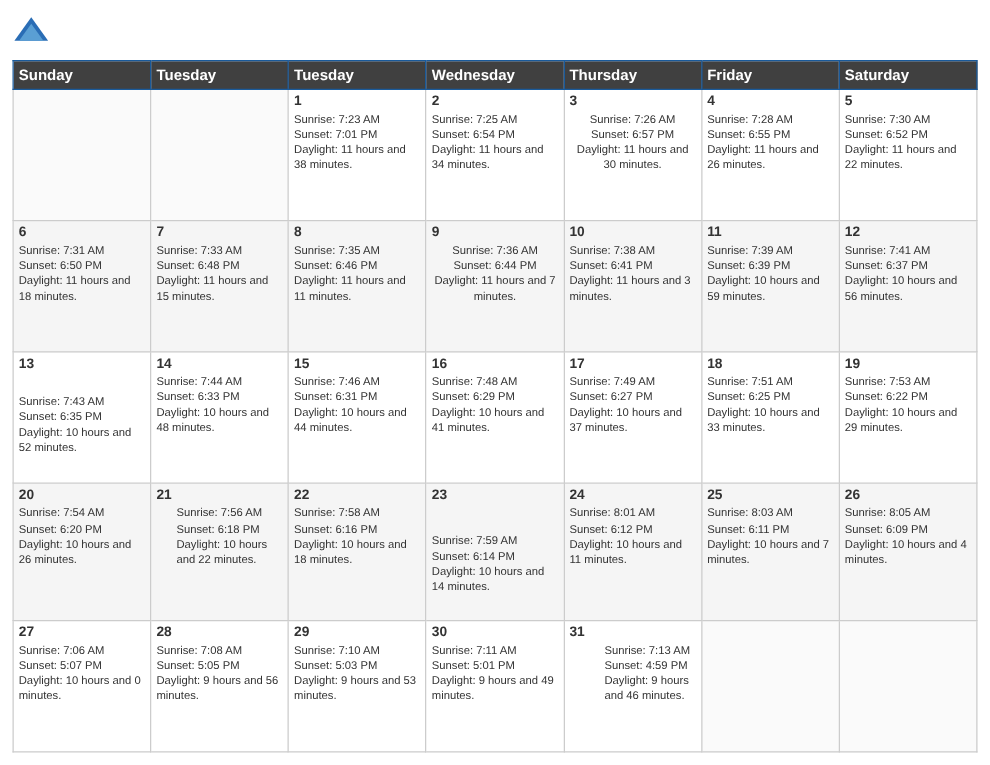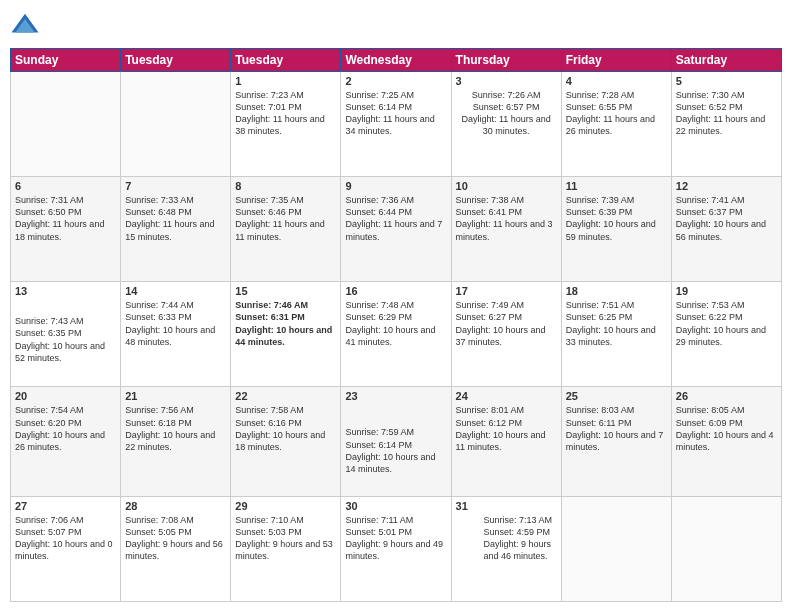--- a/index.html
+++ b/index.html
@@ -60,21 +60,21 @@
       font-size: 15px;
       color: #555;
     }
     .calendar {
       flex: 1;
       border-collapse: collapse;
       width: 100%;
       table-layout: fixed;
     }
     .calendar th {
-      background: #be185d;
+      background: #404040;
       color: #fff;
       font-size: 12px;
       padding: 4px 4px;
       text-align: left;
       border: 1px solid #1a5a9a;
       font-weight: bold;
     }
     .calendar td {
       border: 1px solid #ccc;
       vertical-align: top;
@@ -141,21 +141,21 @@
           <td class="empty"></td>
           <td>
             <span class="day-number">1</span>
             <div class="day-info" style="white-space: pre-line;">Sunrise: 7:23 AM
 Sunset: 7:01 PM
 Daylight: 11 hours and 38 minutes.</div>
           </td>
           <td>
             <span class="day-number">2</span>
             <div class="day-info" style="white-space: pre-line;">Sunrise: 7:25 AM
-Sunset: 6:14 PM
+Sunset: 6:54 PM
 Daylight: 11 hours and 34 minutes.</div>
           </td>
           <td>
             <span class="day-number">3</span>
             <div class="day-info" style="white-space: pre-line; text-align: center;">Sunrise: 7:26 AM
 Sunset: 6:57 PM
 Daylight: 11 hours and 30 minutes.</div>
           </td>
           <td>
             <span class="day-number">4</span>
@@ -184,21 +184,21 @@
 Daylight: 11 hours and 15 minutes.</div>
           </td>
           <td>
             <span class="day-number">8</span>
             <div class="day-info" style="white-space: pre-line;">Sunrise: 7:35 AM
 Sunset: 6:46 PM
 Daylight: 11 hours and 11 minutes.</div>
           </td>
           <td>
             <span class="day-number">9</span>
-            <div class="day-info" style="white-space: pre-line;">Sunrise: 7:36 AM
+            <div class="day-info" style="white-space: pre-line; text-align: center;">Sunrise: 7:36 AM
 Sunset: 6:44 PM
 Daylight: 11 hours and 7 minutes.</div>
           </td>
           <td>
             <span class="day-number">10</span>
             <div class="day-info" style="white-space: pre-line;">Sunrise: 7:38 AM
 Sunset: 6:41 PM
 Daylight: 11 hours and 3 minutes.</div>
           </td>
           <td>
@@ -222,21 +222,21 @@
 Daylight: 10 hours and 52 minutes.</div>
           </td>
           <td>
             <span class="day-number">14</span>
             <div class="day-info" style="white-space: pre-line;">Sunrise: 7:44 AM
 Sunset: 6:33 PM
 Daylight: 10 hours and 48 minutes.</div>
           </td>
           <td>
             <span class="day-number">15</span>
-            <div class="day-info" style="white-space: pre-line; font-weight: bold;">Sunrise: 7:46 AM
+            <div class="day-info" style="white-space: pre-line;">Sunrise: 7:46 AM
 Sunset: 6:31 PM
 Daylight: 10 hours and 44 minutes.</div>
           </td>
           <td>
             <span class="day-number">16</span>
             <div class="day-info" style="white-space: pre-line;">Sunrise: 7:48 AM
 Sunset: 6:29 PM
 Daylight: 10 hours and 41 minutes.</div>
           </td>
           <td>
@@ -260,21 +260,21 @@
         </tr>
         <tr>
           <td>
             <span class="day-number">20</span>
             <div class="day-info" style="white-space: pre-line;">Sunrise: 7:54 AM
 Sunset: 6:20 PM
 Daylight: 10 hours and 26 minutes.</div>
           </td>
           <td>
             <span class="day-number">21</span>
-            <div class="day-info" style="white-space: pre-line;">Sunrise: 7:56 AM
+            <div class="day-info" style="white-space: pre-line; margin-left: 16px;">Sunrise: 7:56 AM
 Sunset: 6:18 PM
 Daylight: 10 hours and 22 minutes.</div>
           </td>
           <td>
             <span class="day-number">22</span>
             <div class="day-info" style="white-space: pre-line;">Sunrise: 7:58 AM
 Sunset: 6:16 PM
 Daylight: 10 hours and 18 minutes.</div>
           </td>
           <td>

